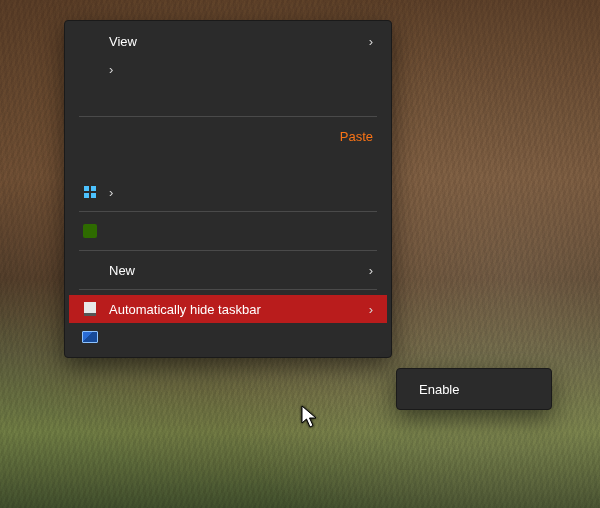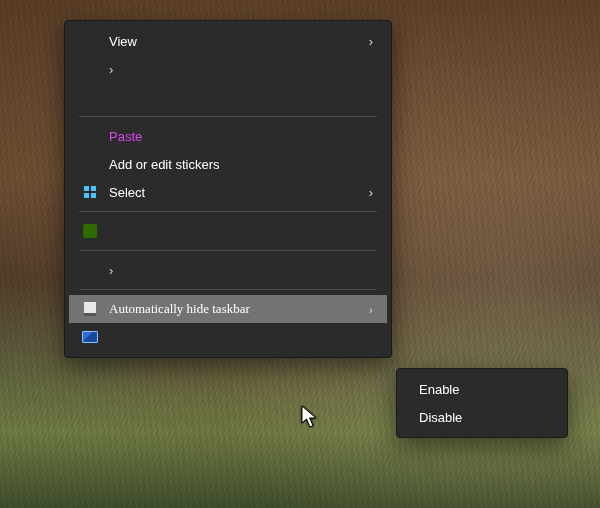--- a/index.html
+++ b/index.html
@@ -35,43 +35,43 @@
   .menu {
     position: absolute;
     background: #2b2b2b;
     border: 1px solid #1a1a1a;
     border-radius: 4px;
     box-shadow: 0 8px 24px rgba(0,0,0,0.5);
     padding: 6px 4px;
     box-sizing: border-box;
   }
   .menu.main { left: 64px; top: 20px; width: 328px; }
-  .menu.sub  { left: 396px; top: 368px; width: 172px; }
+  .menu.sub  { left: 396px; top: 368px; width: 156px; }
   .item {
     display: flex;
     align-items: center;
     height: 28px;
     padding: 0 14px 0 12px;
     gap: 10px;
     cursor: default;
   }
   .item .ic {
     width: 18px; height: 18px;
     display: flex; align-items: center; justify-content: center;
     flex: 0 0 18px;
     font-size: 12px;
   }
   .item .lbl { flex: 1; white-space: nowrap; }
   .item .chev {
     flex: 0 0 auto;
     font-size: 13px;
     color: #d8d8d8;
   }
-  .item.disabled .lbl { color: #d946ef; }
-  .item.hover { background: #737373; font-family: Liberation Serif, serif; }
+  .item.disabled .lbl { color: #f97316; text-align: right; }
+  .item.hover { background: #b91c1c; }
   .sep { height: 1px; margin: 5px 10px; background: #4a4a4a; }
   .sub .item { padding-left: 18px; }
   
   .ic-terminal { background:#111; width:14px; height:12px; display:inline-block; position:relative; border:1px solid #666; }
   .ic-terminal::before { content:""; position:absolute; left:1px; top:1px; width:4px; height:4px; background:#ddd; }
   .ic-select { display:grid; grid-template:repeat(2,5px)/repeat(2,5px); gap:2px; }
   .ic-select span { background:#4cc2ff; }
   .ic-nvidia { width:14px; height:14px; background:#2e6b00; display:inline-block; border-radius:2px; }
   .ic-display { width:14px; height:10px; background:#2a6bd4; display:inline-block; border:1px solid #cfe6ff; border-radius:1px; }
   .ic-autohide { width:12px; height:14px; background:#e8e8e8; display:inline-block; box-shadow: inset 0 -3px 0 #555; }
@@ -106,47 +106,46 @@
   </div>
 
   <div class="sep"></div>
 
   <div class="item disabled">
     <span class="ic"></span>
     <span class="lbl">Paste</span>
   </div>
   <div class="item">
     <span class="ic"></span>
-    <span class="lbl">Add or edit stickers</span>
   </div>
   <div class="item">
     <span class="ic">
         <span class="ic-select">
           <span></span>
           <span></span>
           <span></span>
           <span></span>
         </span>
       </span>
-    <span class="lbl">Select</span>
     <span class="chev">›</span>
   </div>
 
   <div class="sep"></div>
 
   <div class="item">
     <span class="ic">
         <span class="ic-nvidia"></span>
       </span>
   </div>
 
   <div class="sep"></div>
 
   <div class="item">
     <span class="ic"></span>
+    <span class="lbl">New</span>
     <span class="chev">›</span>
   </div>
 
   <div class="sep"></div>
 
   <div class="item hover">
     <span class="ic">
         <span class="ic-autohide"></span>
       </span>
     <span class="lbl">Automatically hide taskbar</span>
@@ -156,22 +155,19 @@
     <span class="ic">
         <span class="ic-personalize"></span>
       </span>
   </div>
 </div>
 
 <div class="menu sub">
   <div class="item">
     <span class="lbl">Enable</span>
   </div>
-  <div class="item">
-    <span class="lbl">Disable</span>
-  </div>
 </div>
 
 <div class="cursor">
   <svg width="18" height="24" viewBox="0 0 18 24">
     <path d="M1 1 L1 18 L5.5 14 L9 22 L12 20.5 L8.5 13 L15 13 Z" fill="#ffffff" stroke="#000" stroke-width="1"></path>
   </svg>
 </div>
 
 </body></html>

